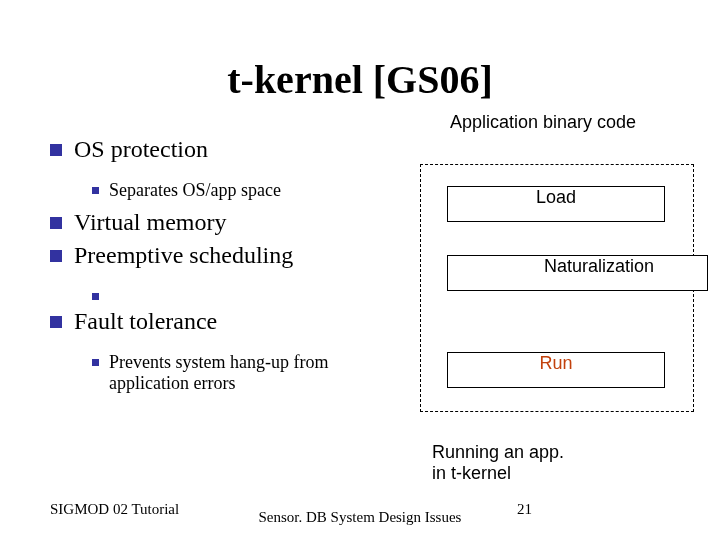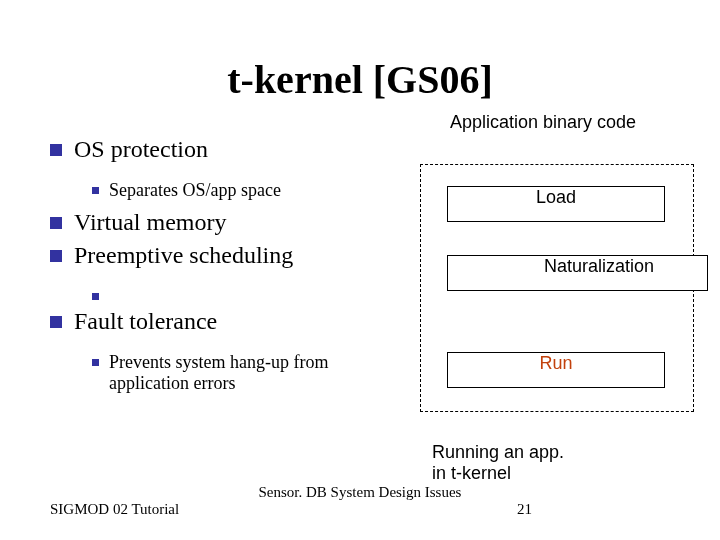--- a/index.html
+++ b/index.html
@@ -112,21 +112,21 @@
   .footer-left {
     position: absolute;
     left: 50px;
     bottom: 22px;
     font-size: 15px;
   }
   .footer-center {
     position: absolute;
     left: 0;
     width: 720px;
-    bottom: 39px;
+    bottom: 14px;
     text-align: center;
     font-size: 15px;
   }
   .footer-right {
     position: absolute;
     right: 40px;
     bottom: 22px;
     font-size: 15px;
   }
 </style>

